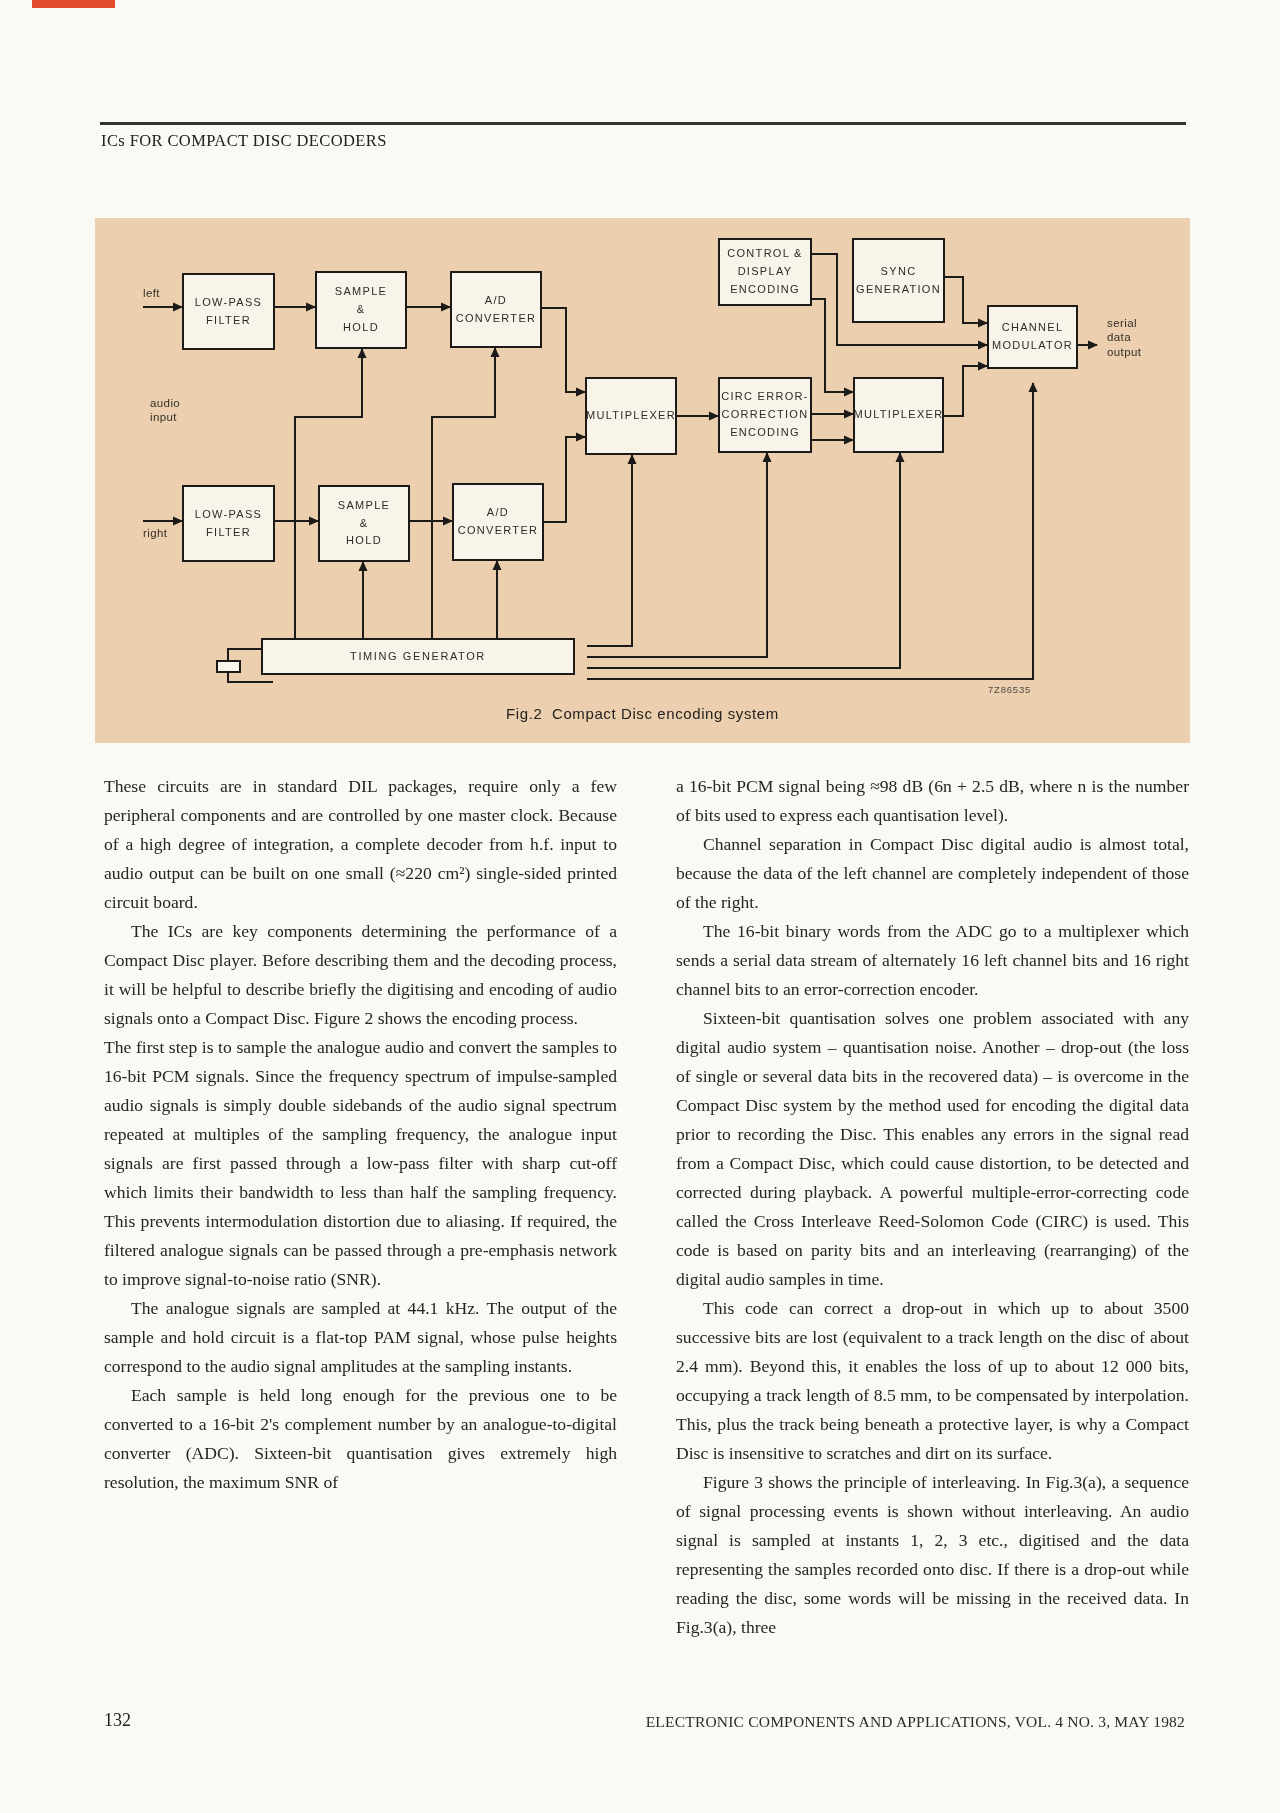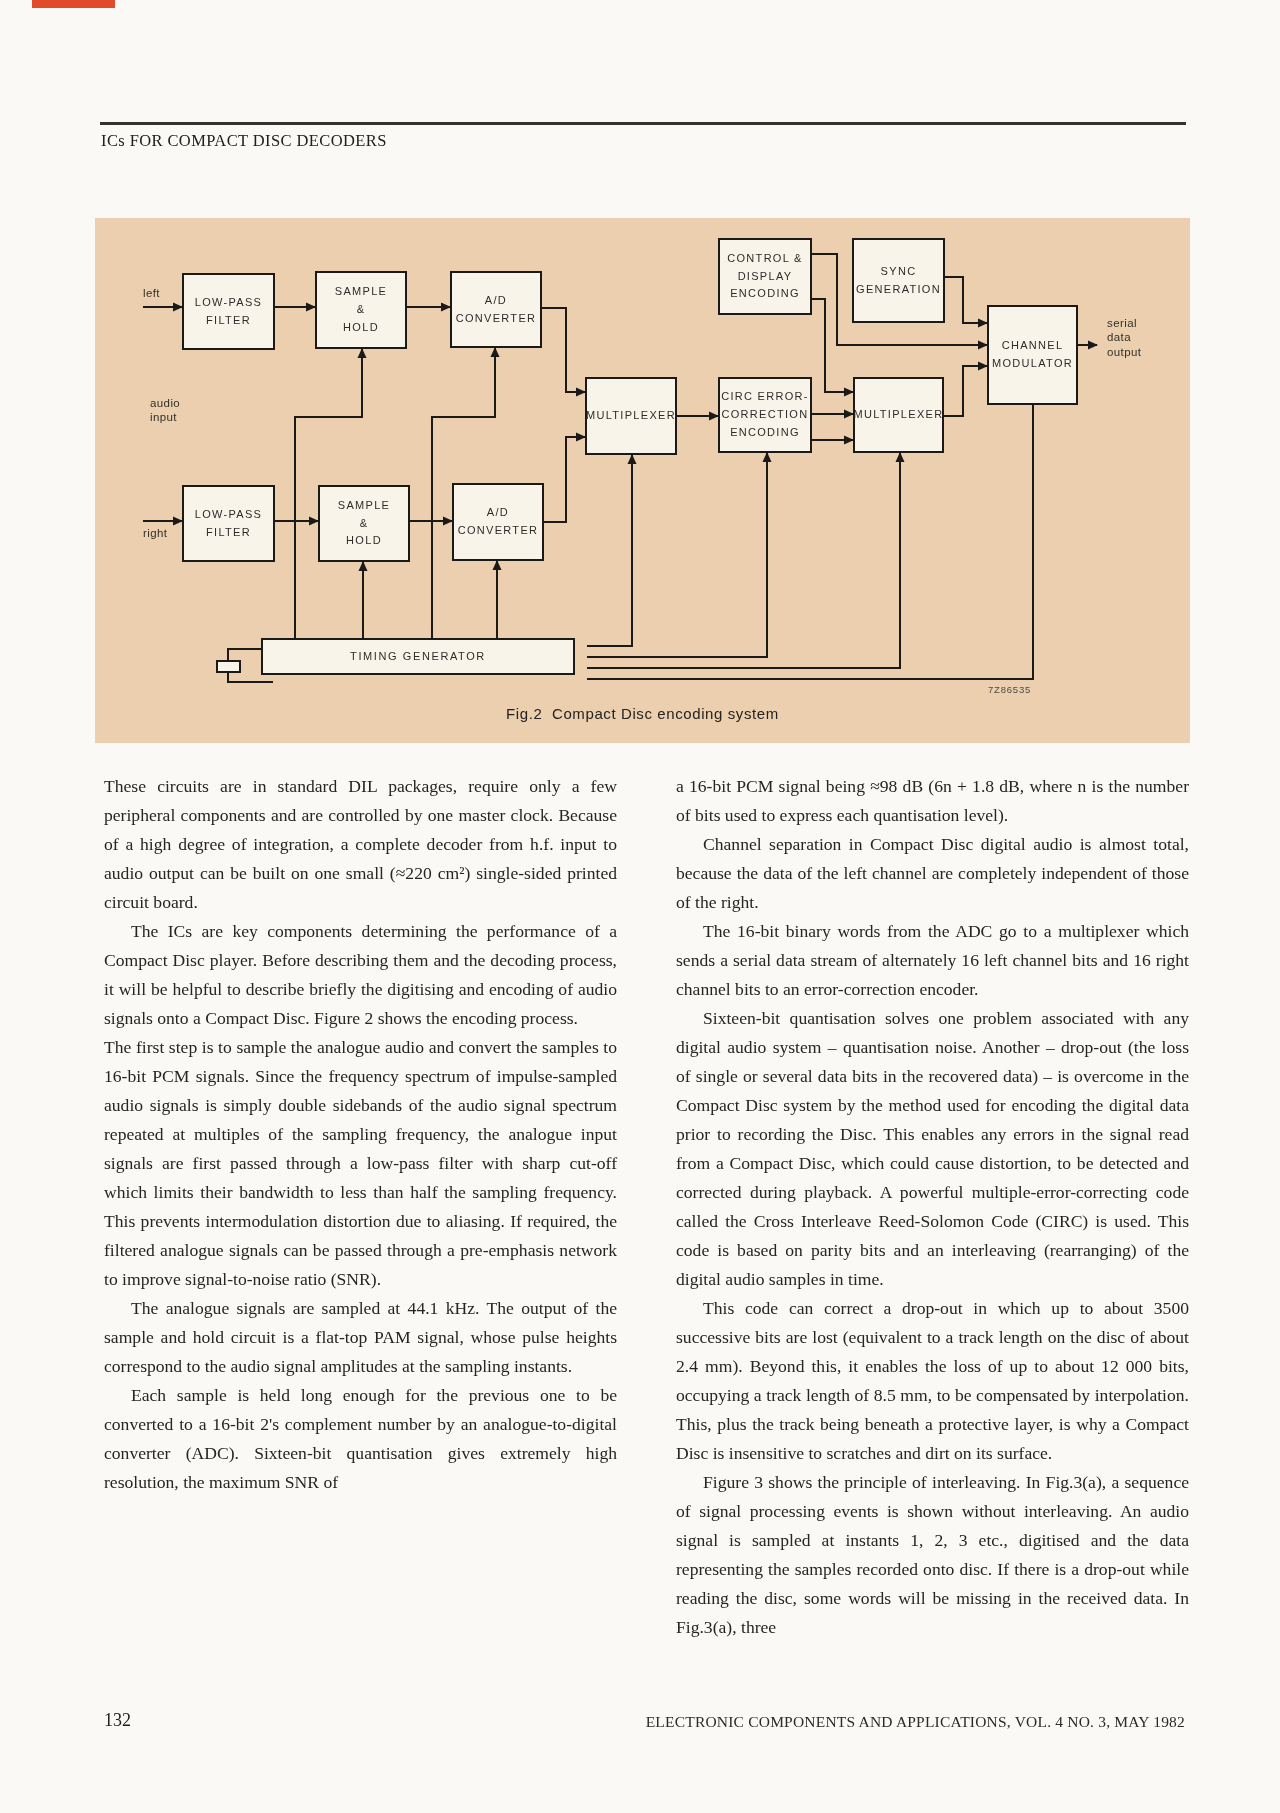--- a/index.html
+++ b/index.html
@@ -131,27 +131,27 @@
 HOLD</div>
   <div class="box" style="left:357px;top:265px;width:92px;height:78px">A/D
 CONVERTER</div>
 
   <div class="box" style="left:490px;top:159px;width:92px;height:78px">MULTIPLEXER</div>
   <div class="box" style="left:623px;top:159px;width:94px;height:76px">CIRC ERROR-
 CORRECTION
 ENCODING</div>
   <div class="box" style="left:758px;top:159px;width:91px;height:76px">MULTIPLEXER</div>
 
-  <div class="box" style="left:623px;top:20px;width:94px;height:77px">CONTROL &amp;
+  <div class="box" style="left:623px;top:20px;width:94px;height:68px">CONTROL &amp;
 DISPLAY
 ENCODING</div>
   <div class="box" style="left:757px;top:20px;width:93px;height:85px">SYNC
 GENERATION</div>
 
-  <div class="box" style="left:892px;top:87px;width:91px;height:100px">CHANNEL
+  <div class="box" style="left:892px;top:87px;width:91px;height:64px">CHANNEL
 MODULATOR</div>
 
   <div class="box" style="left:166px;top:420px;width:314px;height:37px;letter-spacing:1.6px">TIMING GENERATOR</div>
 
   <div class="crystal"></div>
 
   <div class="lbl" style="left:48px;top:68px">left</div>
   <div class="lbl" style="left:48px;top:308px">right</div>
   <div class="lbl" style="left:55px;top:178px">audio
 input</div>
@@ -165,21 +165,21 @@
 
 <div class="col col-1">
   <p>These circuits are in standard DIL packages, require only a few peripheral components and are controlled by one master clock. Because of a high degree of integration, a complete decoder from h.f. input to audio output can be built on one small (≈220 cm²) single-sided printed circuit board.</p>
   <p class="ind">The ICs are key components determining the performance of a Compact Disc player. Before describing them and the decoding process, it will be helpful to describe briefly the digitising and encoding of audio signals onto a Compact Disc. Figure 2 shows the encoding process.</p>
   <p>The first step is to sample the analogue audio and convert the samples to 16-bit PCM signals. Since the frequency spectrum of impulse-sampled audio signals is simply double sidebands of the audio signal spectrum repeated at multiples of the sampling frequency, the analogue input signals are first passed through a low-pass filter with sharp cut-off which limits their bandwidth to less than half the sampling frequency. This prevents intermodulation distortion due to aliasing. If required, the filtered analogue signals can be passed through a pre-emphasis network to improve signal-to-noise ratio (SNR).</p>
   <p class="ind">The analogue signals are sampled at 44.1 kHz. The output of the sample and hold circuit is a flat-top PAM signal, whose pulse heights correspond to the audio signal amplitudes at the sampling instants.</p>
   <p class="ind">Each sample is held long enough for the previous one to be converted to a 16-bit 2's complement number by an analogue-to-digital converter (ADC). Sixteen-bit quantisation gives extremely high resolution, the maximum SNR of</p>
 </div>
 
 <div class="col col-2">
-  <p>a 16-bit PCM signal being ≈98 dB (6n + 1.8 dB, where n is the number of bits used to express each quantisation level).</p>
+  <p>a 16-bit PCM signal being ≈98 dB (6n + 2.5 dB, where n is the number of bits used to express each quantisation level).</p>
   <p class="ind">Channel separation in Compact Disc digital audio is almost total, because the data of the left channel are completely independent of those of the right.</p>
   <p class="ind">The 16-bit binary words from the ADC go to a multiplexer which sends a serial data stream of alternately 16 left channel bits and 16 right channel bits to an error-correction encoder.</p>
   <p class="ind">Sixteen-bit quantisation solves one problem associated with any digital audio system – quantisation noise. Another – drop-out (the loss of single or several data bits in the recovered data) – is overcome in the Compact Disc system by the method used for encoding the digital data prior to recording the Disc. This enables any errors in the signal read from a Compact Disc, which could cause distortion, to be detected and corrected during playback. A powerful multiple-error-correcting code called the Cross Interleave Reed-Solomon Code (CIRC) is used. This code is based on parity bits and an interleaving (rearranging) of the digital audio samples in time.</p>
   <p class="ind">This code can correct a drop-out in which up to about 3500 successive bits are lost (equivalent to a track length on the disc of about 2.4 mm). Beyond this, it enables the loss of up to about 12 000 bits, occupying a track length of 8.5 mm, to be compensated by interpolation. This, plus the track being beneath a protective layer, is why a Compact Disc is insensitive to scratches and dirt on its surface.</p>
   <p class="ind">Figure 3 shows the principle of interleaving. In Fig.3(a), a sequence of signal processing events is shown without interleaving. An audio signal is sampled at instants 1, 2, 3 etc., digitised and the data representing the samples recorded onto disc. If there is a drop-out while reading the disc, some words will be missing in the received data. In Fig.3(a), three</p>
 </div>
 
 <div class="page-num">132</div>
 <div class="journal-line">ELECTRONIC COMPONENTS AND APPLICATIONS, VOL. 4 NO. 3, MAY 1982</div>
 

